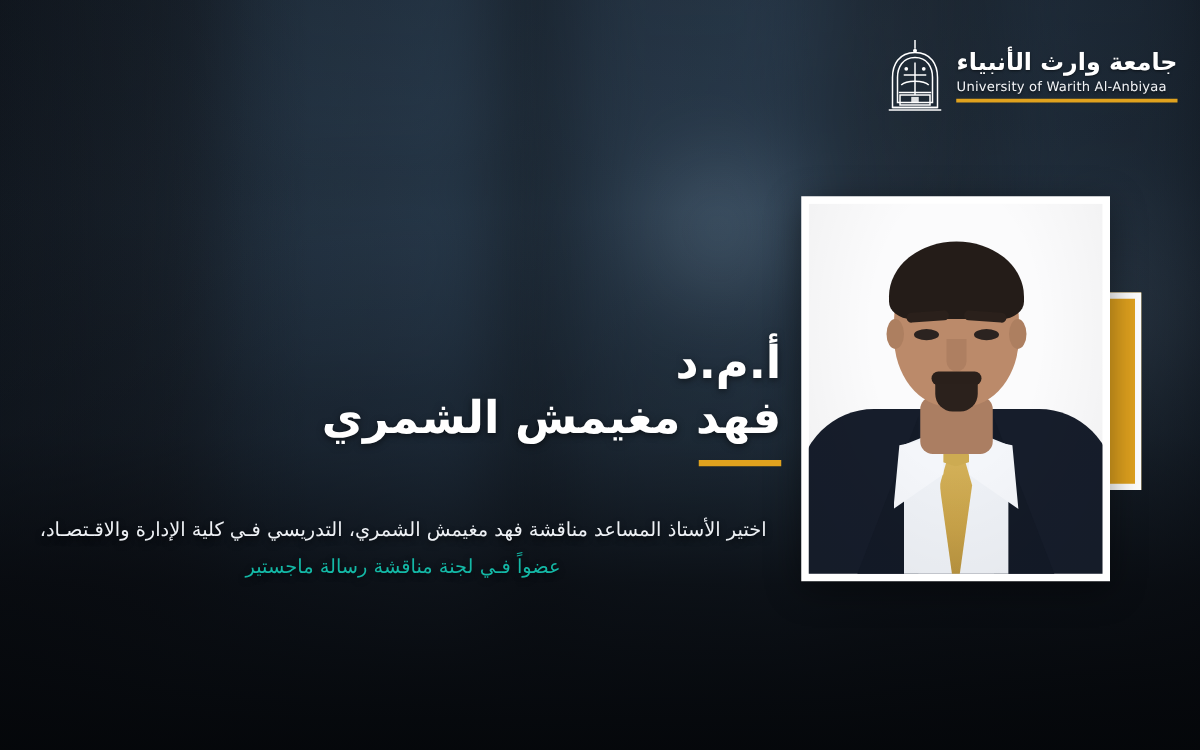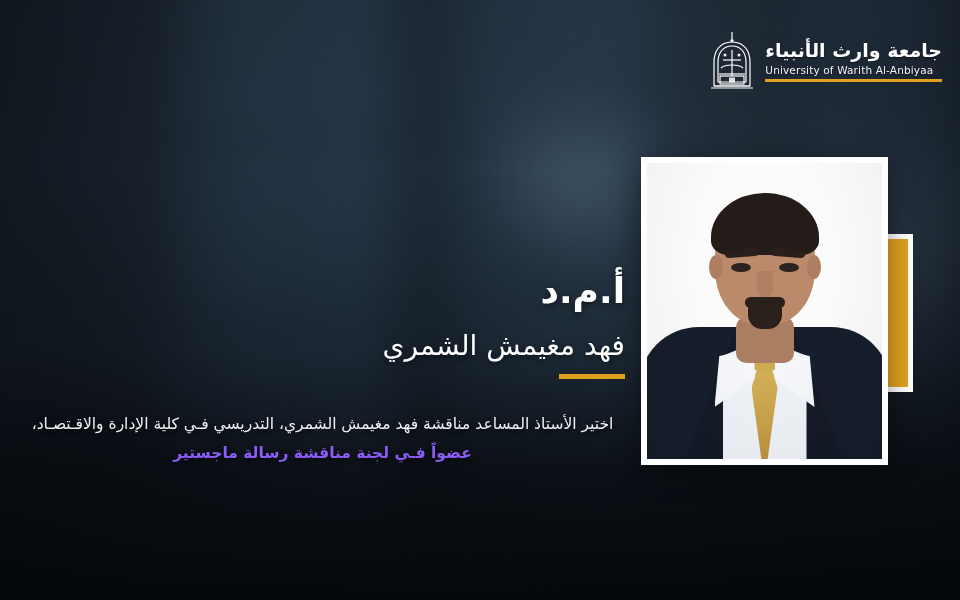--- a/index.html
+++ b/index.html
@@ -247,24 +247,24 @@
   }
   .name-line1 {
     color: #ffffff;
     font-size: 36px;
     font-weight: 700;
     line-height: 1.08;
     text-shadow: 0 2px 6px rgba(0,0,0,.55);
   }
   .name-line2 {
     color: #ffffff;
-    font-size: 28px;
-    font-weight: 400;
+    font-size: 36px;
+    font-weight: 700;
     line-height: 1.22;
-    margin-top: 18px;
+    margin-top: 2px;
     white-space: nowrap;
     text-shadow: 0 2px 6px rgba(0,0,0,.55);
   }
   .name-rule {
     margin-top: 11px;
     margin-right: 0;
     margin-left: auto;
     width: 66px; height: 5px;
     background: #e0a21e;
   }
@@ -275,21 +275,21 @@
     right: 335px;
     top: 394px;
     width: 605px;
     text-align: center;
     direction: rtl;
     color: #eef1f5;
     font-size: 15.5px;
     line-height: 1.9;
     text-shadow: 0 2px 5px rgba(0,0,0,.6);
   }
-  .body-block b { font-weight: 700; color: #8b5cf6; }
+  .body-block b { font-weight: 400; color: #14b8a6; }
 </style>
 </head>
 <body>
 
 <div id="stage">
 
   <div class="bg-base">
     <div class="bg-blur-shapes">
       <div class="bs bs-c1"></div>
       <div class="bs bs-c2"></div>

